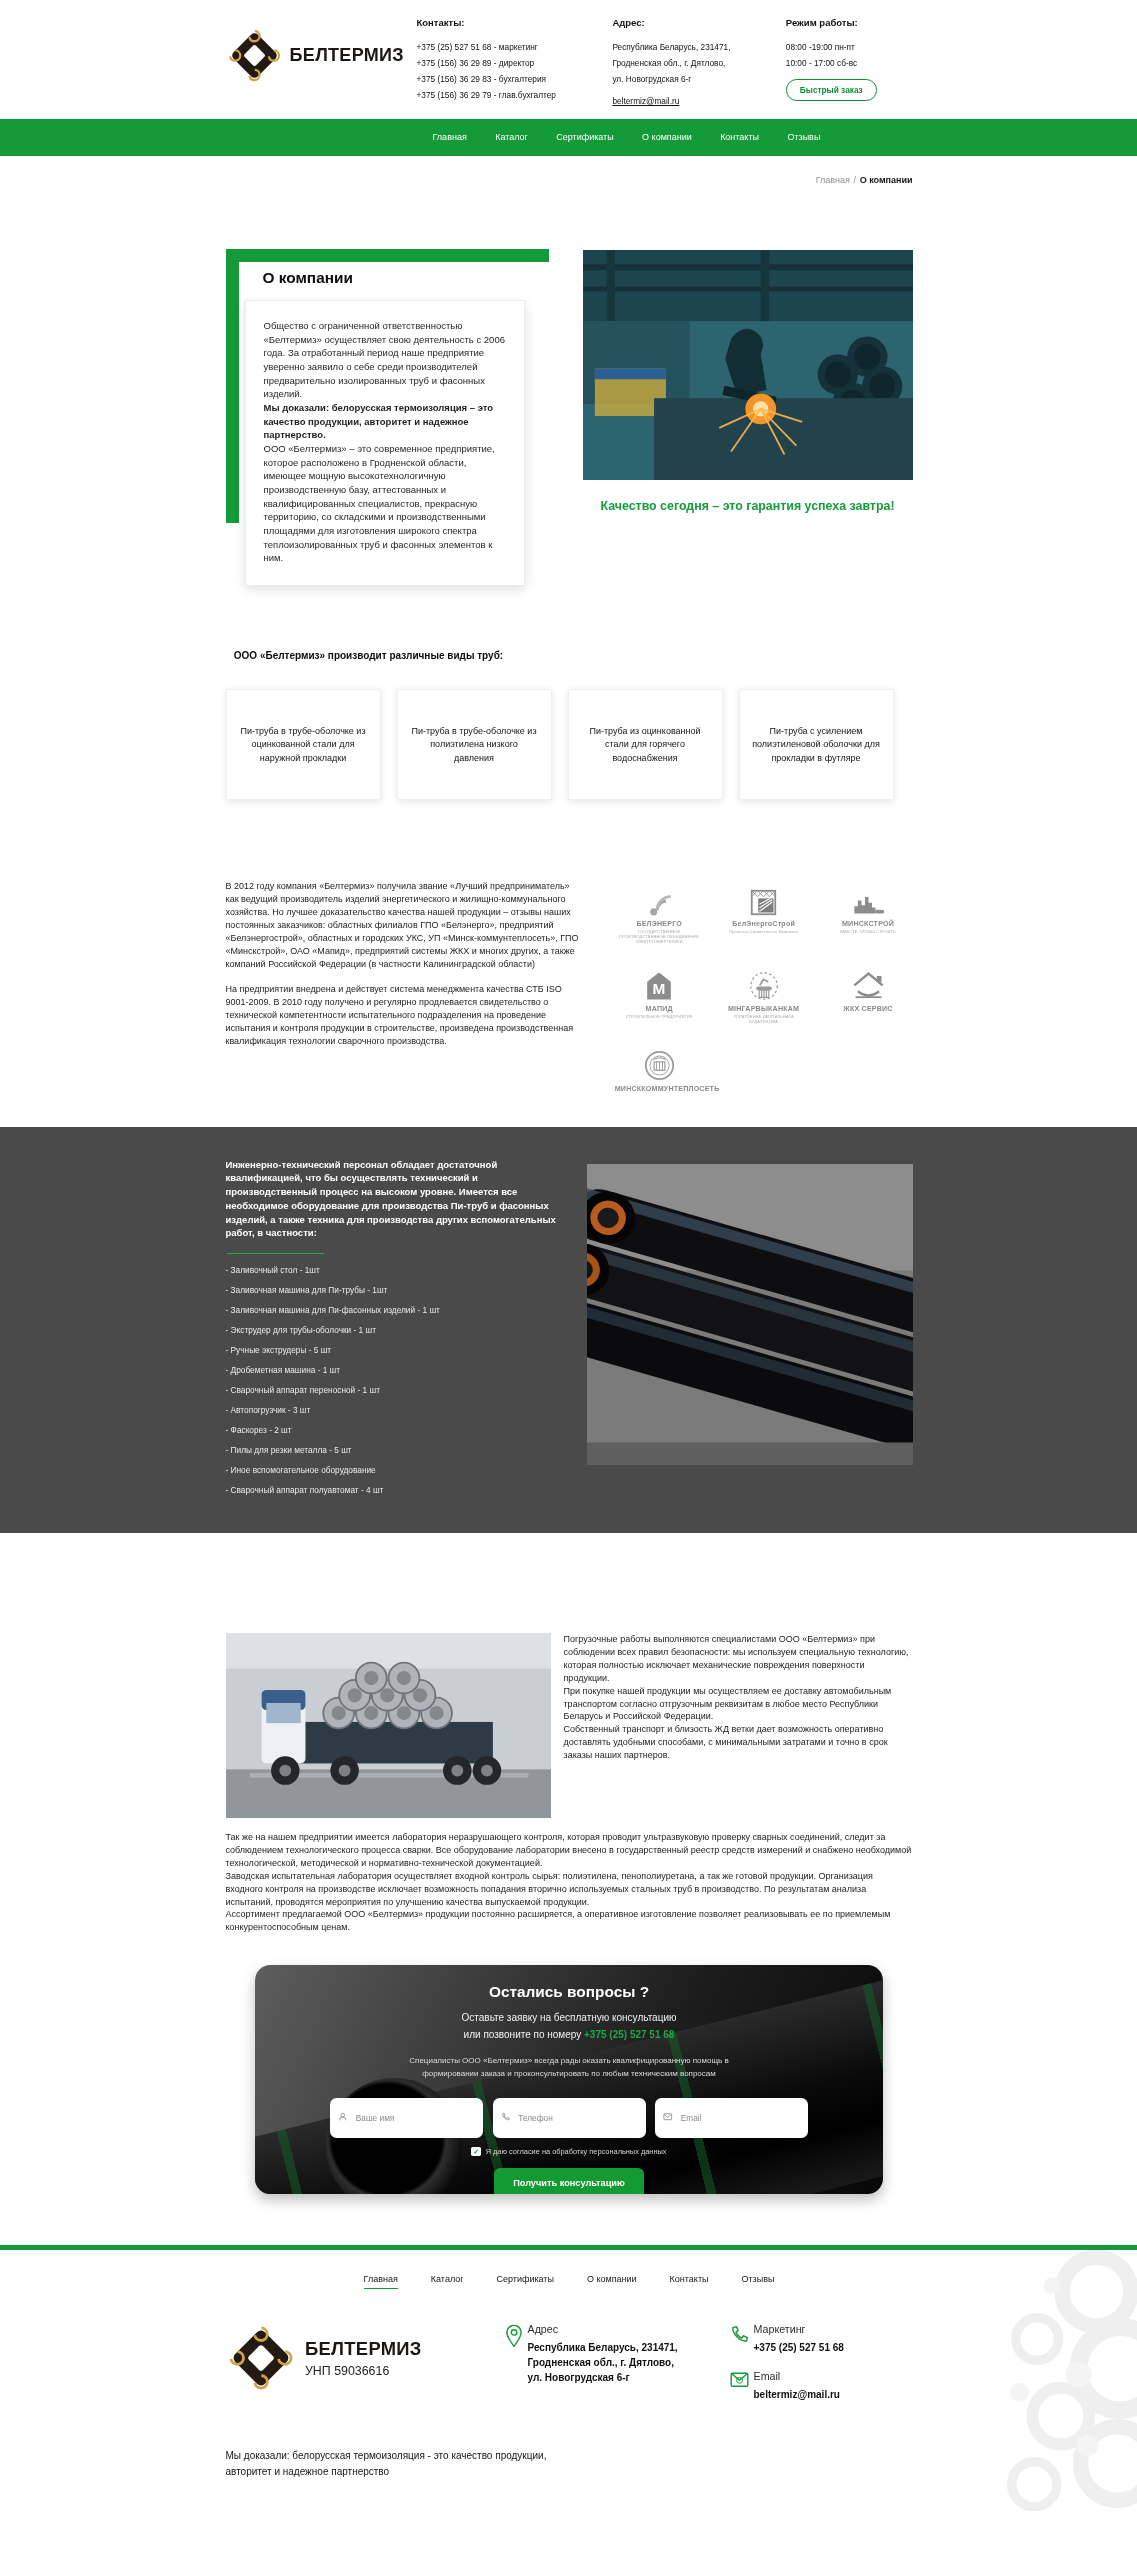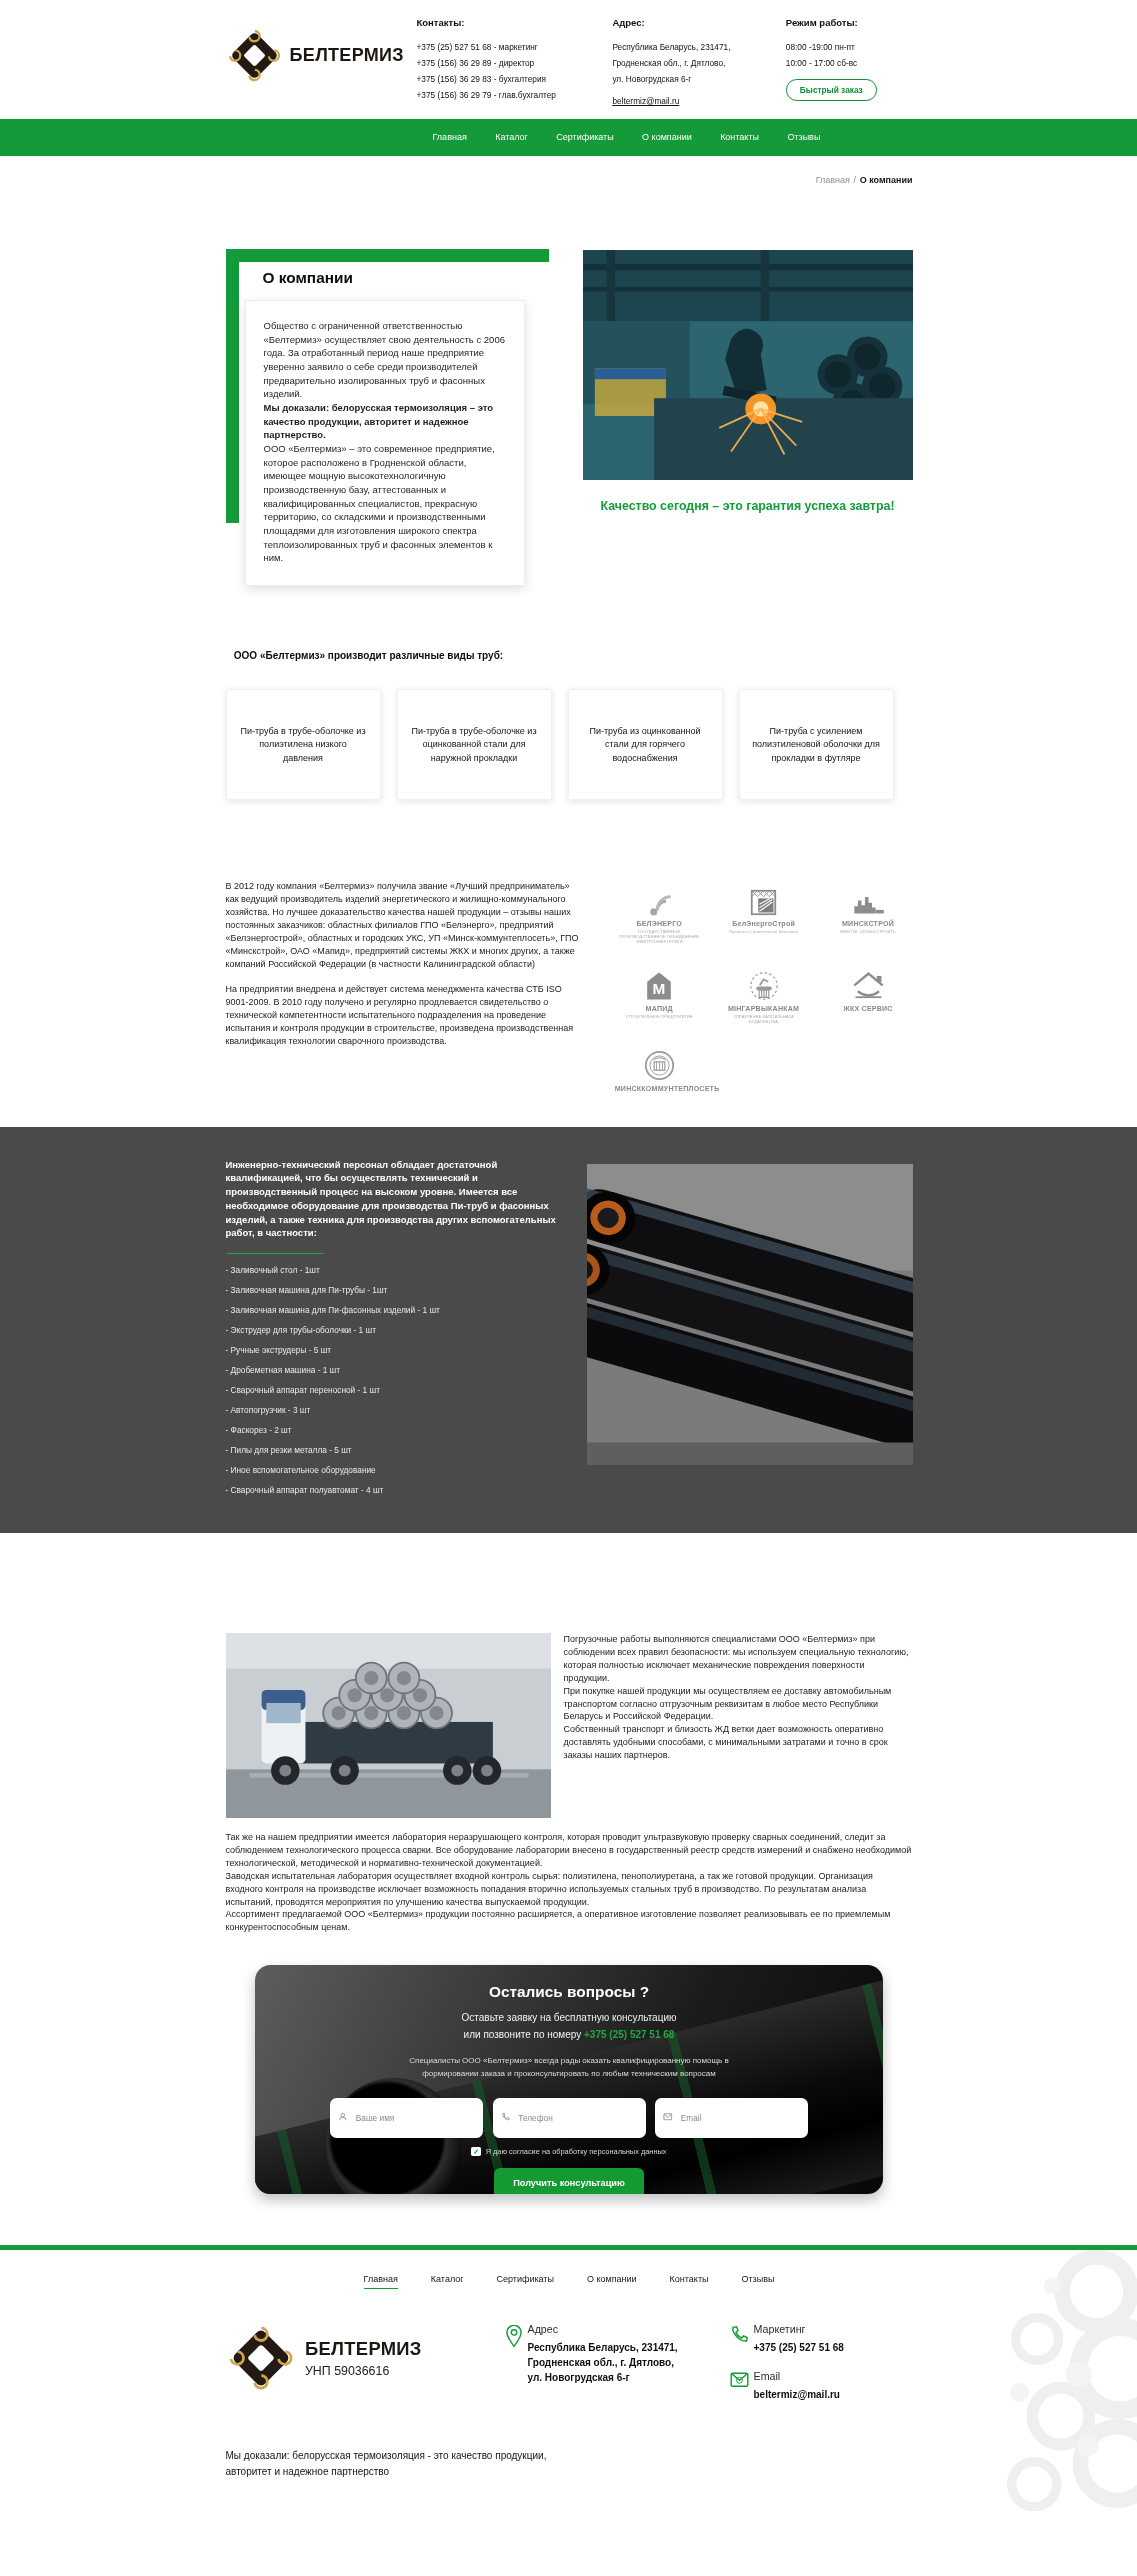--- a/index.html
+++ b/index.html
@@ -284,22 +284,22 @@
         </g>
       </svg>
     </div>
     <div class="about-caption">Качество сегодня – это гарантия успеха завтра!</div>
   </div>
 </section>
 
 <section class="container products">
   <h3 class="products-heading">ООО «Белтермиз» производит различные виды труб:</h3>
   <div class="cards">
+    <div class="card">Пи-труба в трубе-оболочке из оцинкованной стали для наружной прокладки</div>
     <div class="card">Пи-труба в трубе-оболочке из полиэтилена низкого давления</div>
-    <div class="card">Пи-труба в трубе-оболочке из оцинкованной стали для наружной прокладки</div>
     <div class="card">Пи-труба из оцинкованной стали для горячего водоснабжения</div>
     <div class="card">Пи-труба с усилением полиэтиленовой оболочки для прокладки в футляре</div>
   </div>
 </section>
 
 <section class="container achv">
   <div class="achv-text">
     <p>В 2012 году компания «Белтермиз» получила звание «Лучший предприниматель» как ведущий производитель изделий энергетического и жилищно-коммунального хозяйства. Но лучшее доказательство качества нашей продукции – отзывы наших постоянных заказчиков: областных филиалов ГПО «Белэнерго», предприятий «Белэнергострой», областных и городских УКС, УП «Минск-коммунтеплосеть», ГПО «Минскстрой», ОАО «Мапид», предприятий системы ЖКХ и многих других, а также компаний Российской Федерации (в частности Калининградской области)</p>
     <p>На предприятии внедрена и действует система менеджмента качества СТБ ISO 9001-2009. В 2010 году получено и регулярно продлевается свидетельство о технической компетентности испытательного подразделения на проведение испытания и контроля продукции в строительстве, произведена производственная квалификация технологии сварочного производства.</p>
   </div>

